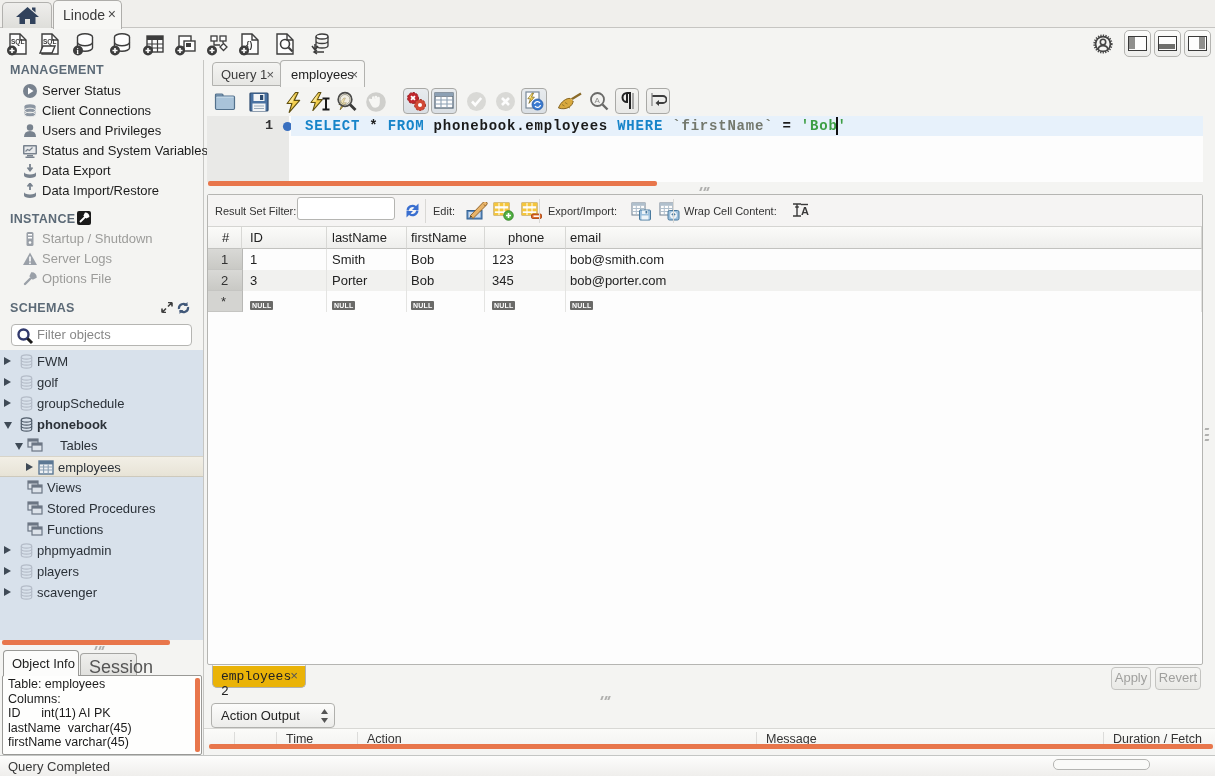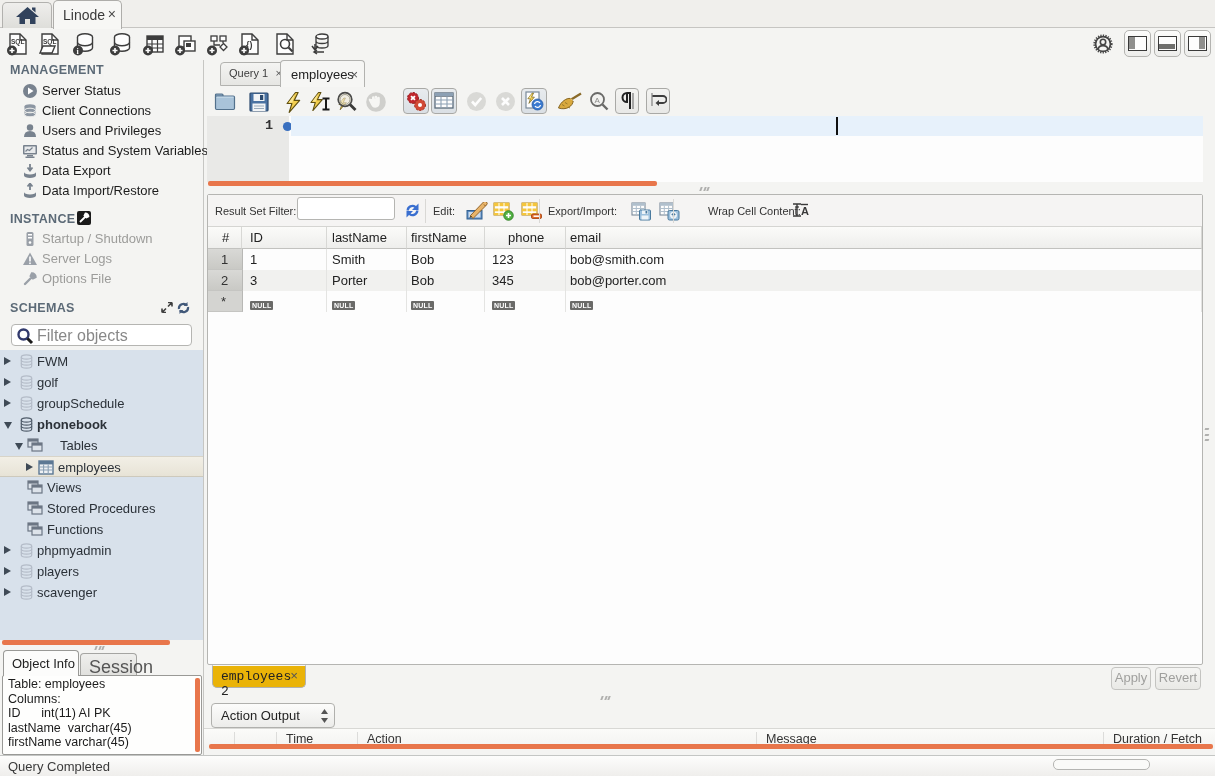--- a/index.html
+++ b/index.html
@@ -26,42 +26,42 @@
 
 #sidebar { left:0; top:60px; width:204px; height:695px; background:#f4f4f2; border-right:1px solid #c6c6c3; }
 .sechdr { position:absolute; font-weight:bold; font-size:12.5px; color:#5c6a77; letter-spacing:0.3px; }
 .sitem { position:absolute; left:0; width:203px; height:20px; }
 .sitem .ic { position:absolute; left:22px; top:2px; width:16px; height:16px; }
 .sitem .tx { position:absolute; left:42px; top:2px; font-size:13px; color:#1c1c1c; white-space:nowrap; }
 .sitem.dis .tx { color:#9c9c9a; }
 
 
 #filterbox { left:11px; top:324px; width:181px; height:22px; background:#fff; border:1px solid #b5b5b2; border-radius:4px; }
-#filterbox .ph { position:absolute; left:25px; top:2px; color:#888; font-size:16px; }
+#filterbox .ph { position:absolute; left:25px; top:2px; color:#888; font-size:13px; }
 
 
 #tree { left:0; top:350px; width:203px; height:290px; background:#d8e1eb; }
 .trow { position:absolute; left:0; width:203px; height:21px; }
 .trow .arr { position:absolute; top:6px; width:0; height:0; }
 .arr.r { border-left:7px solid #3f4a56; border-top:4.5px solid transparent; border-bottom:4.5px solid transparent; }
 .arr.d { border-top:7px solid #3f4a56; border-left:4.5px solid transparent; border-right:4.5px solid transparent; top:8px; }
 .trow .tic { position:absolute; top:3px; width:15px; height:15px; }
 .trow .ttx { position:absolute; top:3px; font-size:13px; color:#2b3138; white-space:nowrap; }
 #selrow { background:linear-gradient(#f2efe6,#e7e3d6); border-top:1px solid #d8d4c8; border-bottom:1px solid #cdc9bc; }
 
 
 #oitab { left:3px; top:650px; width:76px; height:26px; background:#fcfcfb; border:1px solid #999996; border-bottom:none; border-radius:4px 4px 0 0; z-index:2; font-size:13px; }
 #sestab { left:80px; top:653px; width:57px; height:23px; background:linear-gradient(#efefed,#e0e0dd); border:1px solid #a5a5a2; border-bottom:none; border-radius:4px 4px 0 0; font-size:18px; color:#555; }
 #oipanel { left:2px; top:675px; width:200px; height:80px; background:#fefefd; border:1px solid #999996; border-radius:2px; font-size:12.5px; color:#1c1c1c; line-height:14.6px; padding:1px 0 0 5px; }
 
 
 #statusbar { left:0; top:755px; width:1215px; height:21px; background:linear-gradient(#fdfdfc,#efeeec); border-top:1px solid #c4c6c4; }
 
 
-#qtab1 { left:212px; top:62px; width:69px; height:24px; background:linear-gradient(#f4f4f2,#e6e6e3); border:1px solid #b2b2af; border-radius:4px 4px 0 0; font-size:11px; color:#3c3c3c;margin-left:8px; }
+#qtab1 { left:212px; top:62px; width:69px; height:24px; background:linear-gradient(#f4f4f2,#e6e6e3); border:1px solid #b2b2af; border-radius:4px 4px 0 0; font-size:13px; color:#3c3c3c; }
 #qtab2 { left:280px; top:60px; width:85px; height:27px; background:#f6f6f4; border:1px solid #b2b2af; border-bottom:none; border-radius:4px 4px 0 0; z-index:2; font-size:13px; color:#222; }
 .qx { color:#555; }
 
 #edtoolbar { left:204px; top:87px; width:1011px; height:29px; background:#f4f4f2; }
 .tbtn { position:absolute; top:88px; width:26px; height:26px; border:1px solid #a9a9a6; border-radius:4px; background:linear-gradient(#e8ebee,#dadfe4); }
 .tbtn2 { position:absolute; top:88px; width:24px; height:26px; border:1px solid #a9a9a6; border-radius:4px; background:linear-gradient(#f3f3f1,#e8e8e6); }
 .eic { position:absolute; top:91px; }
 
 
 #editor { left:207px; top:116px; width:996px; height:66px; background:#fdfdfd; }
@@ -547,36 +547,37 @@
     </svg>
   </div>
 
 <div class="abs" id="editor">
   <div id="gutter"></div>
   <div id="lnum">1</div>
   <svg style="position:absolute;left:75px;top:5px" width="11" height="11" viewBox="0 0 11 11">
       <circle cx="5.5" cy="5.5" r="4.6" fill="#3a70bf"></circle>
     </svg>
   <div id="curline"></div>
+  <div id="codeline"><span class="kw">SELECT</span> * <span class="kw">FROM</span> phonebook.employees <span class="kw">WHERE</span> <span class="bt">`firstName`</span> = <span class="st">'Bob'</span></div>
   <div id="cursor" style="left:629px"></div>
 </div>
 <div class="abs" id="hscroll1"></div>
 <div class="abs grip" style="left:700px;top:187px">
     <i></i>
     <i></i>
     <i></i>
   </div>
 
 <div class="abs" id="respanel">
   <div id="restoolbar">
     <span class="rlab" style="left:7px;">Result Set Filter:</span>
     <span id="rsinput"></span>
     <span class="rlab" style="left:225px;">Edit:</span>
     <span class="rlab" style="left:340px;">Export/Import:</span>
-    <span class="rlab" style="left:500px;">Wrap Cell Content:</span>
+    <span class="rlab" style="left:476px;">Wrap Cell Content:</span>
   </div>
   <div id="resicons">
       <span class="ric" style="left:196px"><svg width="17" height="17" viewBox="0 0 17 17">
           <path d="M2.5 8.5 a6 6 0 0 1 9.5-4.6 L14.5 1.5 v6.5 h-6.5 l2.4-2.4 a3.6 3.6 0 0 0-5.5 2.9 z" fill="#3a6fd0"></path>
           <path d="M14.5 8.5 a6 6 0 0 1 -9.5 4.6 L2.5 15.5 v-6.5 h6.5 l-2.4 2.4 a3.6 3.6 0 0 0 5.5-2.9 z" fill="#3a6fd0"></path>
         </svg></span>
       <span class="ric" style="left:258px"><svg width="22" height="18" viewBox="0 0 22 18">
           <rect x="1" y="8.5" width="15" height="8.5" fill="#5b8ac2" stroke="#33608f" stroke-width="1"></rect>
           <rect x="2.5" y="10" width="12" height="5.5" fill="#ccdcec"></rect>
           <path d="M7 16.5 L17.5 6 L20.5 3 a1.5 1.5 0 0 0 -3 -3 L4.5 13.5 z" fill="#e8b46a" stroke="#8a5a20" stroke-width="0.9"></path>

